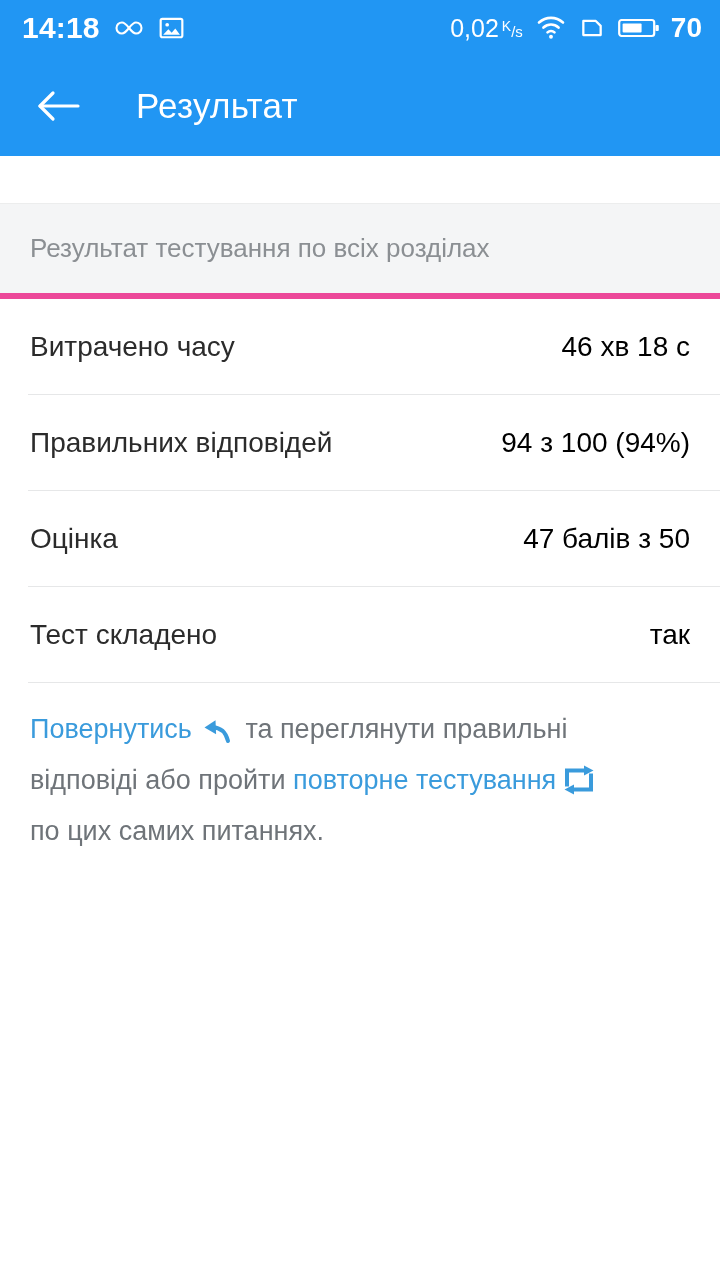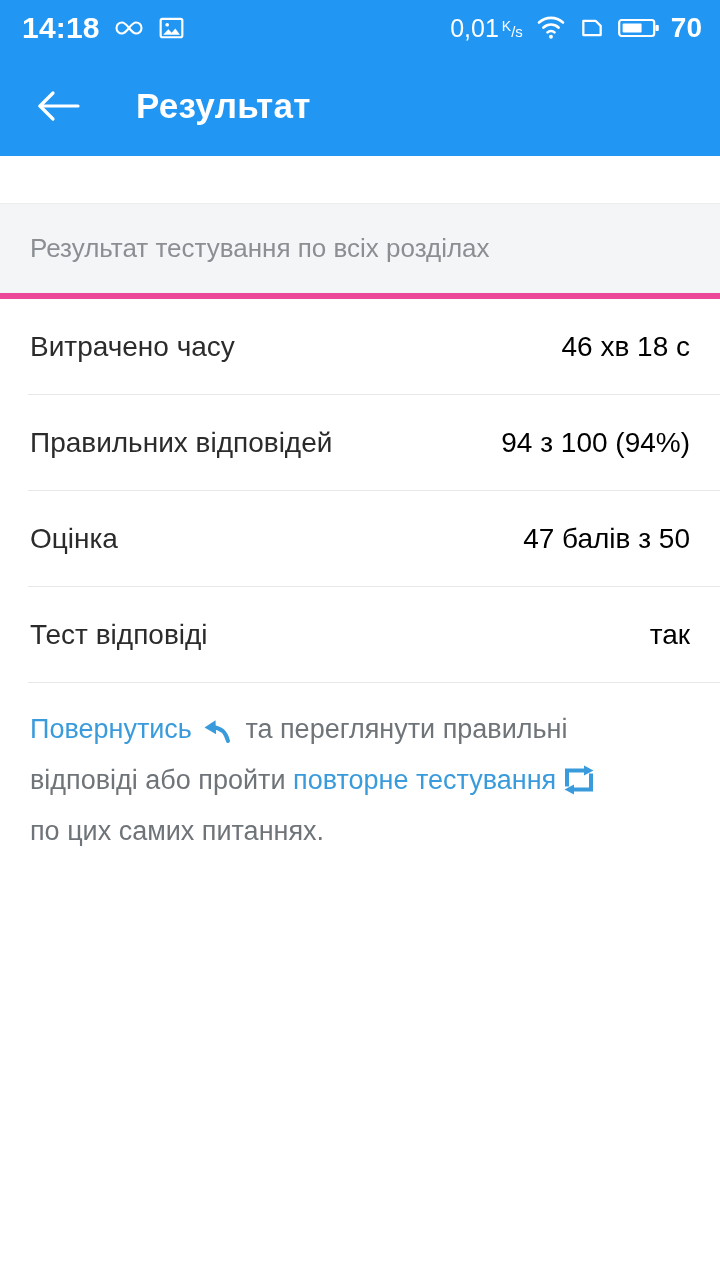--- a/index.html
+++ b/index.html
@@ -73,21 +73,21 @@
     padding-left: 30px;
   }
   .back-btn {
     width: 56px; height: 56px;
     display: flex; align-items: center; justify-content: center;
     cursor: pointer;
   }
   .app-title {
     color: #ffffff;
     font-size: 35px;
-    font-weight: 700;
+    font-weight: 400;
     margin-left: 50px;
     letter-spacing: 0.3px;
   }
 
   
   .gap-white {
     height: 48px;
     background: #ffffff;
     border-bottom: 1px solid #eceded;
   }
@@ -176,21 +176,21 @@
         <svg width="27" height="26" viewBox="0 0 24 24">
           <rect x="2" y="3.5" width="20" height="17" rx="1.6" fill="none" stroke="#ffffff" stroke-width="2"></rect>
           <circle cx="8" cy="9" r="1.7" fill="#ffffff"></circle>
           <path d="M4.3 18.2l4.8-5.1 3.1 3.2 3.3-3.9 4.3 5.8z" fill="#ffffff"></path>
         </svg>
       </span>
     </div>
 
     <div class="status-right">
       <span class="net-speed">
-        <span>0,01</span>
+        <span>0,02</span>
         <span class="unit">
           <sup>K</sup>/<span>s</span>
         </span>
       </span>
       <span class="icon">
         <svg width="30" height="24" viewBox="0 0 24 20">
           <path d="M2 5.4C4.8 3 8.3 1.6 12 1.6S19.2 3 22 5.4" fill="none" stroke="#ffffff" stroke-width="2.2" stroke-linecap="round"></path>
           <path d="M5.7 9.6C7.5 8 9.7 7.1 12 7.1s4.5.9 6.3 2.5" fill="none" stroke="#ffffff" stroke-width="2.2" stroke-linecap="round"></path>
           <path d="M9.1 13.7c.8-.8 1.8-1.2 2.9-1.2s2.1.4 2.9 1.2" fill="none" stroke="#ffffff" stroke-width="2.2" stroke-linecap="round"></path>
           <circle cx="12" cy="17.3" r="1.6" fill="#ffffff"></circle>
@@ -237,21 +237,21 @@
     </div>
     <div class="row">
       <span class="row-label">Правильних відповідей</span>
       <span class="row-value">94 з 100 (94%)</span>
     </div>
     <div class="row">
       <span class="row-label">Оцінка</span>
       <span class="row-value">47 балів з 50</span>
     </div>
     <div class="row">
-      <span class="row-label">Тест відповіді</span>
+      <span class="row-label">Тест складено</span>
       <span class="row-value">так</span>
     </div>
   </div>
 
   <div class="footer-note"><span class="link">Повернутись</span><span class="inline-icon"><svg width="34" height="26" viewBox="0 0 34 26">
           <path d="M30 23C28 14.5 22.5 9.5 14.5 9.2" fill="none" stroke="#3a9bdc" stroke-width="4" stroke-linecap="round"></path>
           <path d="M17.5 2.2L6.5 9.6l11.6 6.6z" fill="#3a9bdc"></path>
         </svg></span><span> та переглянути правильні відповіді або пройти </span><span class="link">повторне тестування</span><span class="inline-icon"><svg width="34" height="30" viewBox="0 0 34 30">
           <path d="M5 9.5V5.5h19" fill="none" stroke="#3a9bdc" stroke-width="4" stroke-linecap="butt" stroke-linejoin="miter"></path>
           <path d="M22 0.5L31.5 5.5 22 10.5z" fill="#3a9bdc"></path>

